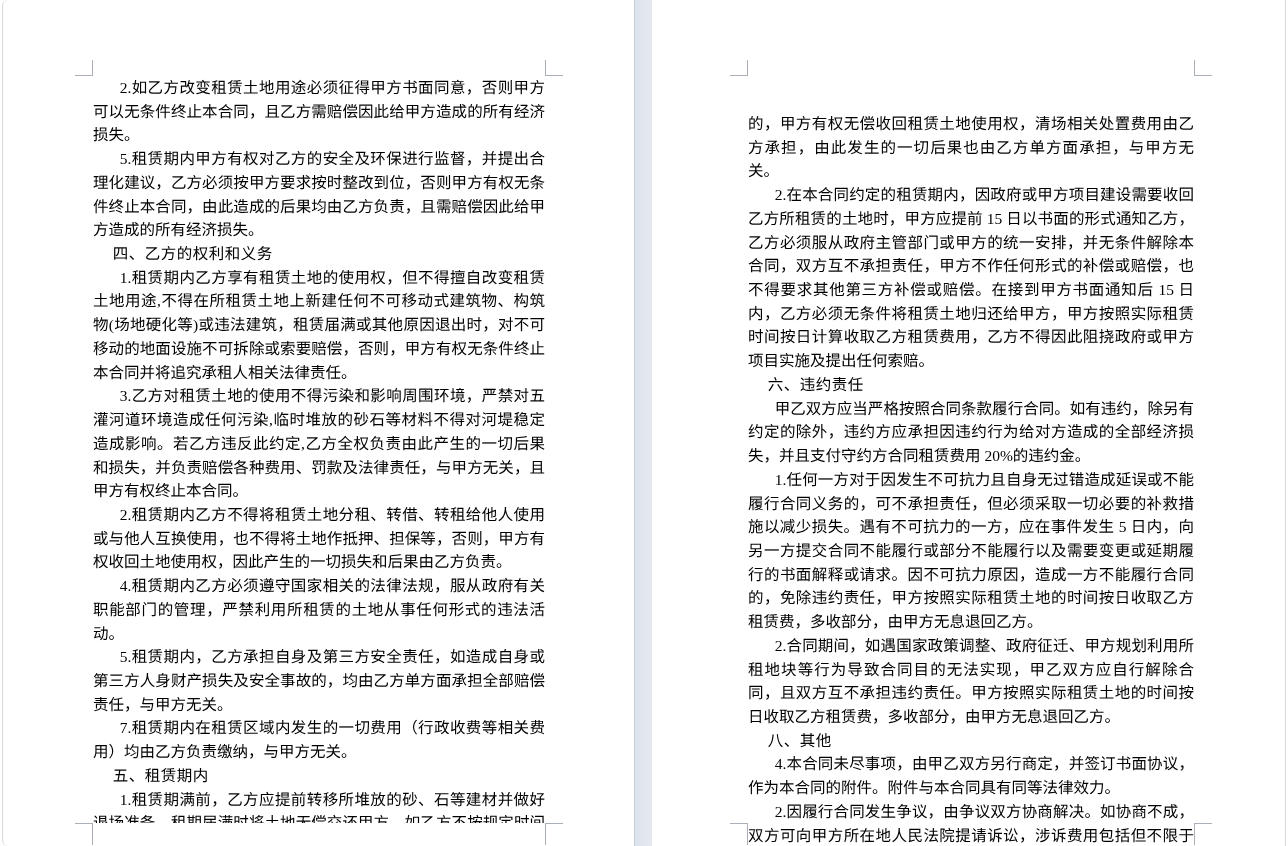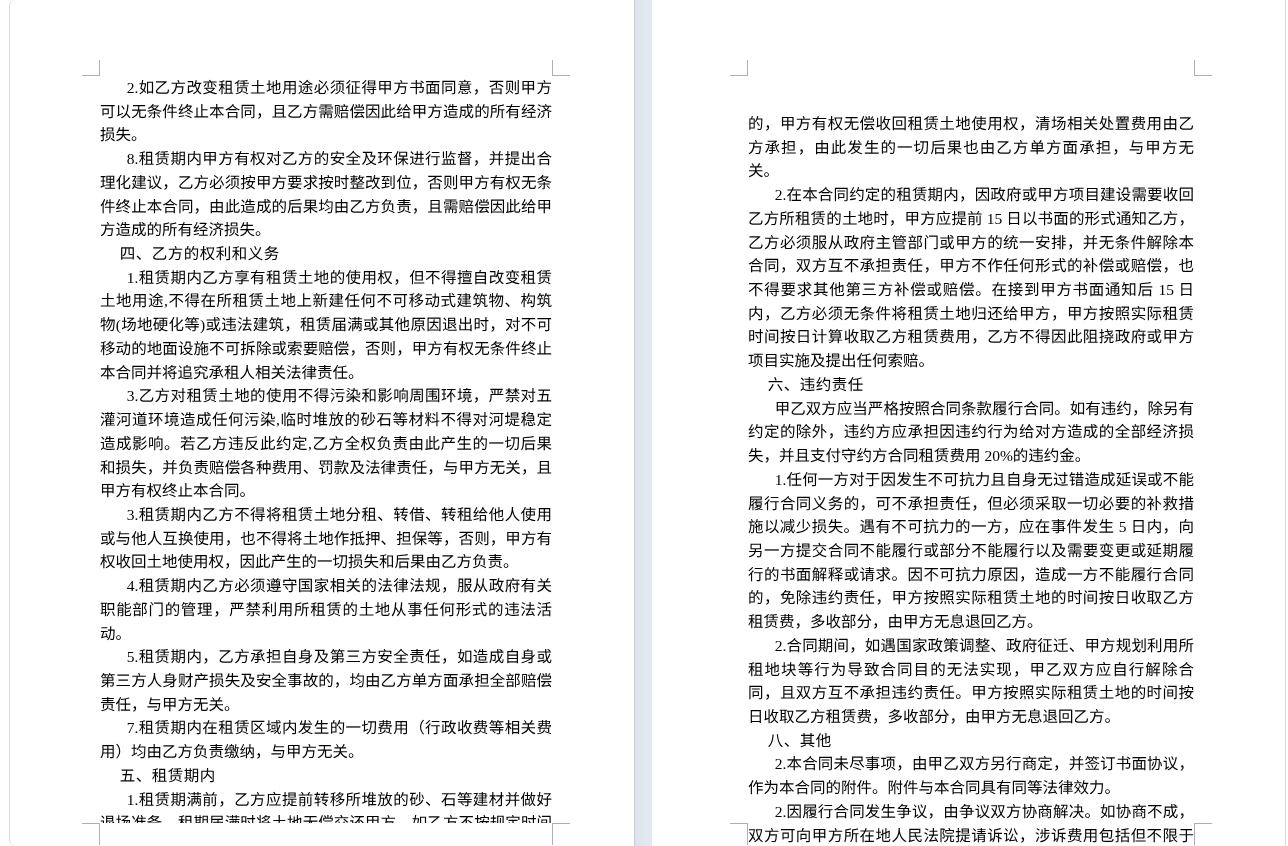--- a/index.html
+++ b/index.html
@@ -16,21 +16,21 @@
     width:1288px;height:846px;
     overflow:hidden;
     background:var(--page-bg);
     font-family:"Liberation Serif","DejaVu Serif",serif;
   }
   .canvas{position:relative;width:1288px;height:846px;background:var(--page-bg);}
   .page{
     position:absolute;top:0;height:846px;
     background:var(--page-bg);
   }
-  .page1{left:9px;width:629px;border-left:1px solid var(--page-edge);border-radius:6px;}
+  .page1{left:2px;width:629px;border-left:1px solid var(--page-edge);border-radius:6px;}
   .page2{left:652px;width:633px;border-right:1px solid var(--page-edge);}
   .gap-strip{
     position:absolute;top:0;left:634px;width:16px;height:846px;
     background:linear-gradient(to right,var(--gap),var(--gap-edge-light) 85%);
     border-left:1px solid var(--gap-edge);
     border-right:1px solid var(--gap-edge-light);
   }
   .text-area{
     position:absolute;top:76px;
     height:747px;overflow:hidden;
@@ -66,25 +66,25 @@
 
 <div class="canvas">
 
   <div class="page page1">
     <div class="cropmark tl"></div>
     <div class="cropmark tr"></div>
     <div class="cropmark bl"></div>
     <div class="cropmark br"></div>
     <div class="text-area">
         <p class="para body">2.如乙方改变租赁土地用途必须征得甲方书面同意，否则甲方可以无条件终止本合同，且乙方需赔偿因此给甲方造成的所有经济损失。</p>
-        <p class="para body">8.租赁期内甲方有权对乙方的安全及环保进行监督，并提出合理化建议，乙方必须按甲方要求按时整改到位，否则甲方有权无条件终止本合同，由此造成的后果均由乙方负责，且需赔偿因此给甲方造成的所有经济损失。</p>
+        <p class="para body">5.租赁期内甲方有权对乙方的安全及环保进行监督，并提出合理化建议，乙方必须按甲方要求按时整改到位，否则甲方有权无条件终止本合同，由此造成的后果均由乙方负责，且需赔偿因此给甲方造成的所有经济损失。</p>
         <p class="para heading">四、乙方的权利和义务</p>
         <p class="para body">1.租赁期内乙方享有租赁土地的使用权，但不得擅自改变租赁土地用途,不得在所租赁土地上新建任何不可移动式建筑物、构筑物(场地硬化等)或违法建筑，租赁届满或其他原因退出时，对不可移动的地面设施不可拆除或索要赔偿，否则，甲方有权无条件终止本合同并将追究承租人相关法律责任。</p>
         <p class="para body">3.乙方对租赁土地的使用不得污染和影响周围环境，严禁对五灌河道环境造成任何污染,临时堆放的砂石等材料不得对河堤稳定造成影响。若乙方违反此约定,乙方全权负责由此产生的一切后果和损失，并负责赔偿各种费用、罚款及法律责任，与甲方无关，且甲方有权终止本合同。</p>
-        <p class="para body">3.租赁期内乙方不得将租赁土地分租、转借、转租给他人使用或与他人互换使用，也不得将土地作抵押、担保等，否则，甲方有权收回土地使用权，因此产生的一切损失和后果由乙方负责。</p>
+        <p class="para body">2.租赁期内乙方不得将租赁土地分租、转借、转租给他人使用或与他人互换使用，也不得将土地作抵押、担保等，否则，甲方有权收回土地使用权，因此产生的一切损失和后果由乙方负责。</p>
         <p class="para body">4.租赁期内乙方必须遵守国家相关的法律法规，服从政府有关职能部门的管理，严禁利用所租赁的土地从事任何形式的违法活动。</p>
         <p class="para body">5.租赁期内，乙方承担自身及第三方安全责任，如造成自身或第三方人身财产损失及安全事故的，均由乙方单方面承担全部赔偿责任，与甲方无关。</p>
         <p class="para body">7.租赁期内在租赁区域内发生的一切费用（行政收费等相关费用）均由乙方负责缴纳，与甲方无关。</p>
         <p class="para heading">五、租赁期内</p>
         <p class="para body">1.租赁期满前，乙方应提前转移所堆放的砂、石等建材并做好退场准备，租期届满时将土地无偿交还甲方。如乙方不按规定时间退场</p>
       </div>
   </div>
 
   <div class="gap-strip"></div>
 
@@ -94,18 +94,18 @@
     <div class="cropmark bl"></div>
     <div class="cropmark br"></div>
     <div class="text-area">
         <p class="para continuation">的，甲方有权无偿收回租赁土地使用权，清场相关处置费用由乙方承担，由此发生的一切后果也由乙方单方面承担，与甲方无关。</p>
         <p class="para body">2.在本合同约定的租赁期内，因政府或甲方项目建设需要收回乙方所租赁的土地时，甲方应提前 15 日以书面的形式通知乙方，乙方必须服从政府主管部门或甲方的统一安排，并无条件解除本合同，双方互不承担责任，甲方不作任何形式的补偿或赔偿，也不得要求其他第三方补偿或赔偿。在接到甲方书面通知后 15 日内，乙方必须无条件将租赁土地归还给甲方，甲方按照实际租赁时间按日计算收取乙方租赁费用，乙方不得因此阻挠政府或甲方项目实施及提出任何索赔。</p>
         <p class="para heading">六、违约责任</p>
         <p class="para body">甲乙双方应当严格按照合同条款履行合同。如有违约，除另有约定的除外，违约方应承担因违约行为给对方造成的全部经济损失，并且支付守约方合同租赁费用 20%的违约金。</p>
         <p class="para body">1.任何一方对于因发生不可抗力且自身无过错造成延误或不能履行合同义务的，可不承担责任，但必须采取一切必要的补救措施以减少损失。遇有不可抗力的一方，应在事件发生 5 日内，向另一方提交合同不能履行或部分不能履行以及需要变更或延期履行的书面解释或请求。因不可抗力原因，造成一方不能履行合同的，免除违约责任，甲方按照实际租赁土地的时间按日收取乙方租赁费，多收部分，由甲方无息退回乙方。</p>
         <p class="para body">2.合同期间，如遇国家政策调整、政府征迁、甲方规划利用所租地块等行为导致合同目的无法实现，甲乙双方应自行解除合同，且双方互不承担违约责任。甲方按照实际租赁土地的时间按日收取乙方租赁费，多收部分，由甲方无息退回乙方。</p>
         <p class="para heading">八、其他</p>
-        <p class="para body">2.本合同未尽事项，由甲乙双方另行商定，并签订书面协议，作为本合同的附件。附件与本合同具有同等法律效力。</p>
+        <p class="para body">4.本合同未尽事项，由甲乙双方另行商定，并签订书面协议，作为本合同的附件。附件与本合同具有同等法律效力。</p>
         <p class="para body">2.因履行合同发生争议，由争议双方协商解决。如协商不成，双方可向甲方所在地人民法院提请诉讼，涉诉费用包括但不限于诉讼费、律师费、鉴定费、差旅费，由败诉方承担。</p>
       </div>
   </div>
 
 </div>
 
 </body></html>

